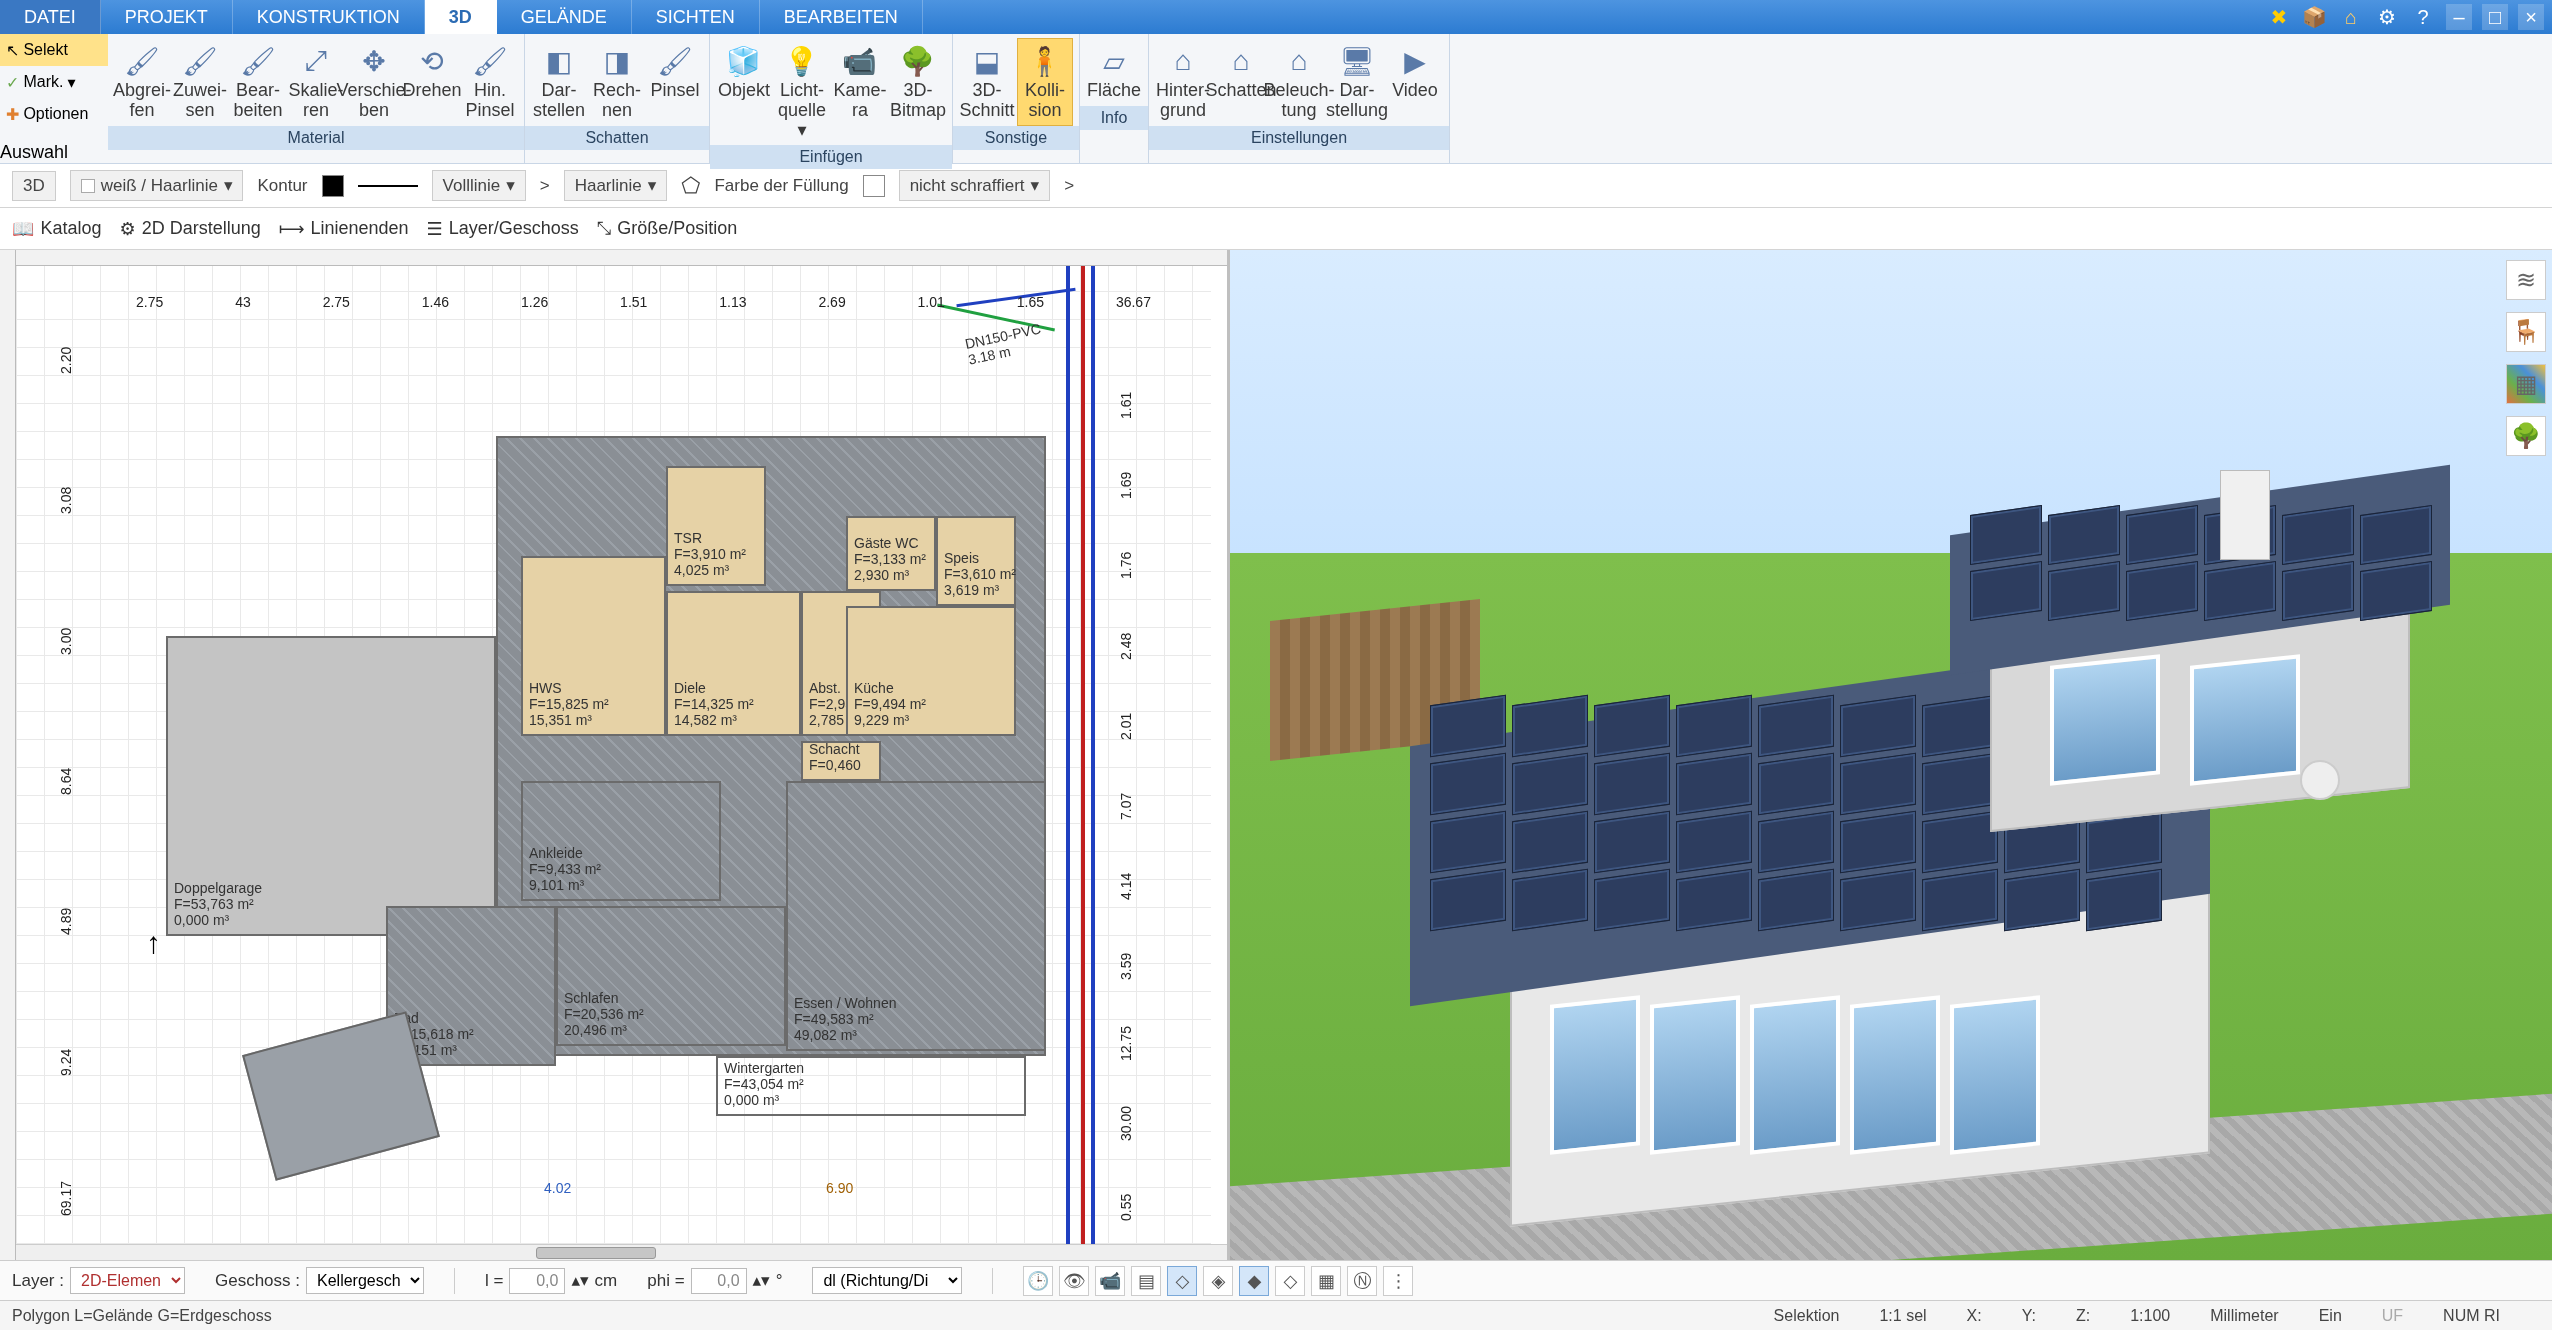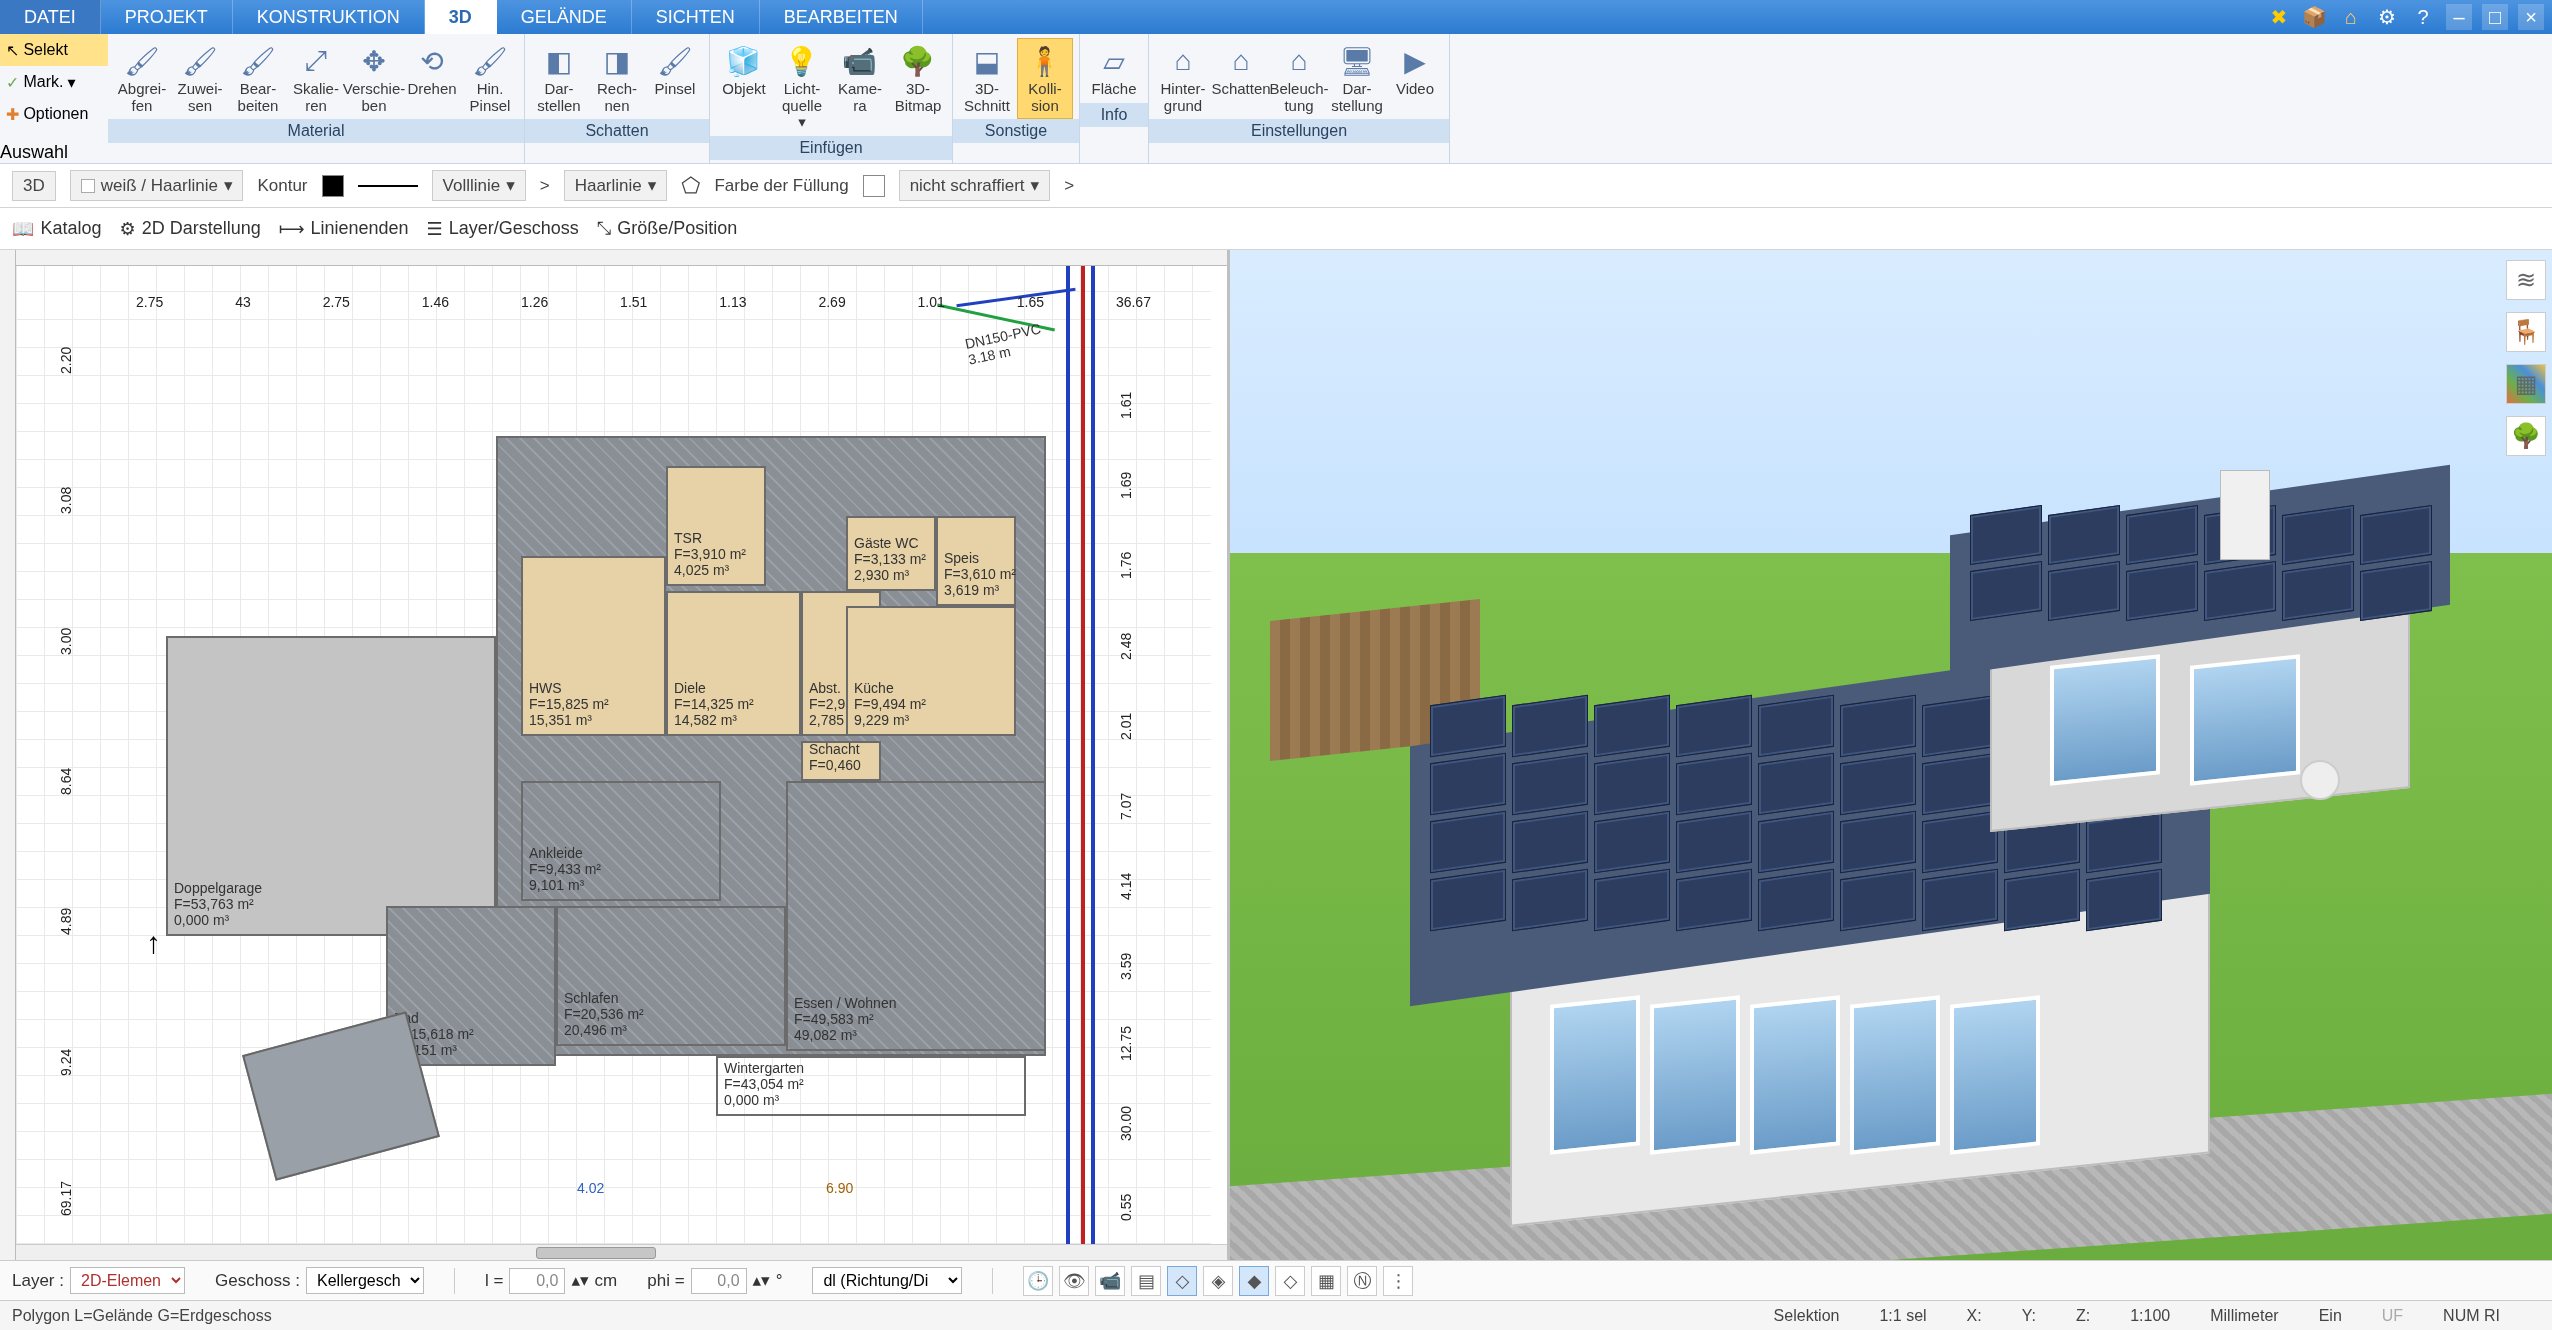--- a/index.html
+++ b/index.html
@@ -19,21 +19,21 @@
 .ribbon { display: flex; background: #f4f6f9; border-bottom: 1px solid #c9d6e6; }
 .left-tools { width: 108px; display:flex; flex-direction:column; }
 .left-tools .row { display:flex; align-items:center; height:32px; padding:0 6px; font-size:16px; gap:4px; }
 .left-tools .row.sel { background: #ffe28a; }
 .ribbon-groups { display:flex; flex:1; }
 .rgroup { display:flex; flex-direction:column; border-right:1px solid #c9d6e6; }
 .rgroup .btns { display:flex; padding: 4px 6px 0 6px; gap:2px; }
 .rbtn { width: 56px; display:flex; flex-direction:column; align-items:center; padding:4px 2px; cursor:pointer; border:1px solid transparent; }
 .rbtn.active { background:#ffd970; border-color:#e0b040; }
 .rbtn .ic { width:36px; height:36px; display:flex; align-items:center; justify-content:center; font-size:28px; color:#5a7aa8; }
-.rbtn .lbl { font-size:15px; text-align:center; line-height:1.1; margin-top:2px; white-space:pre-line; color:#3a3a3a; }
+.rbtn .lbl { font-size:18px; text-align:center; line-height:1.1; margin-top:2px; white-space:pre-line; color:#3a3a3a; }
 .rgroup .gname { text-align:center; font-size:16px; padding:3px 0; background:#cfe0f2; color:#2b4460; }
 
 
 .optbar { height: 44px; display:flex; align-items:center; gap:14px; padding:0 12px; border-bottom:1px solid #d4d4d4; font-size:17px; color:#444; }
 .optbar .chip { background:#f1f1f1; border:1px solid #ccc; padding:4px 10px; display:flex; align-items:center; gap:6px; }
 .optbar .swatch { width:22px; height:22px; background:#000; border:1px solid #888; }
 .optbar .swatch.white { background:#fff; }
 .optbar .linesample { width:60px; height:2px; background:#000; }
 
 
@@ -430,21 +430,21 @@
             <div class="block " style="background: transparent; left: 590px; top: 690px; width: 310px; height: 60px;">
               <div class="roomlabel" style="left: 6px; bottom: 6px;">Wintergarten
 F=43,054 m²
 0,000 m³</div>
             </div>
           </div>
 
         <div style="position:absolute;left:130px;top:665px;width:170px;height:130px;background:#9aa0a7;transform:rotate(-15deg);border:2px solid #666"></div>
       </div>
 
-      <span class="roomlabel" style="left:561px;top:914px;color:#3060c0">4.02</span>
+      <span class="roomlabel" style="left:528px;top:914px;color:#3060c0">4.02</span>
       <span class="roomlabel" style="left:810px;top:914px;color:#a16207">6.90</span>
 
       <div style="position:absolute;left:130px;top:660px;font-size:30px">↑</div>
     </div>
     <div class="hscroll">
         <div class="thumb"></div>
       </div>
   </div>
   <div class="vsplit" style="left:1230px"></div>
   <div class="pane right">

